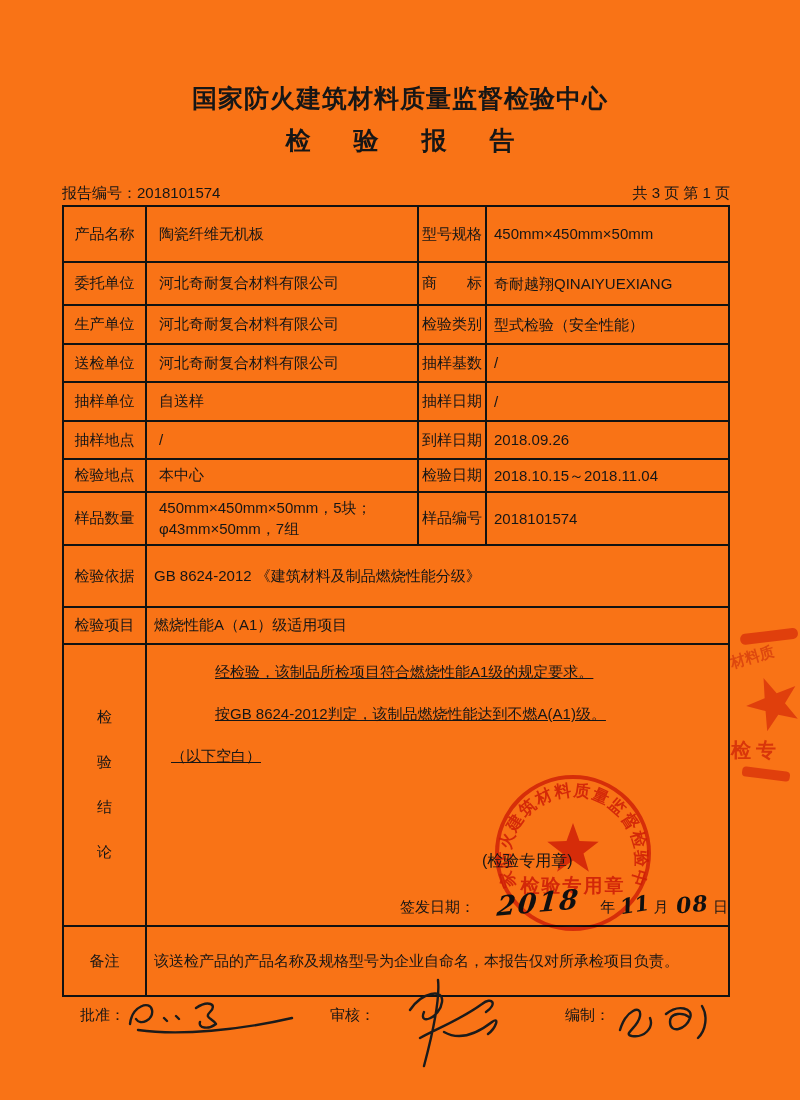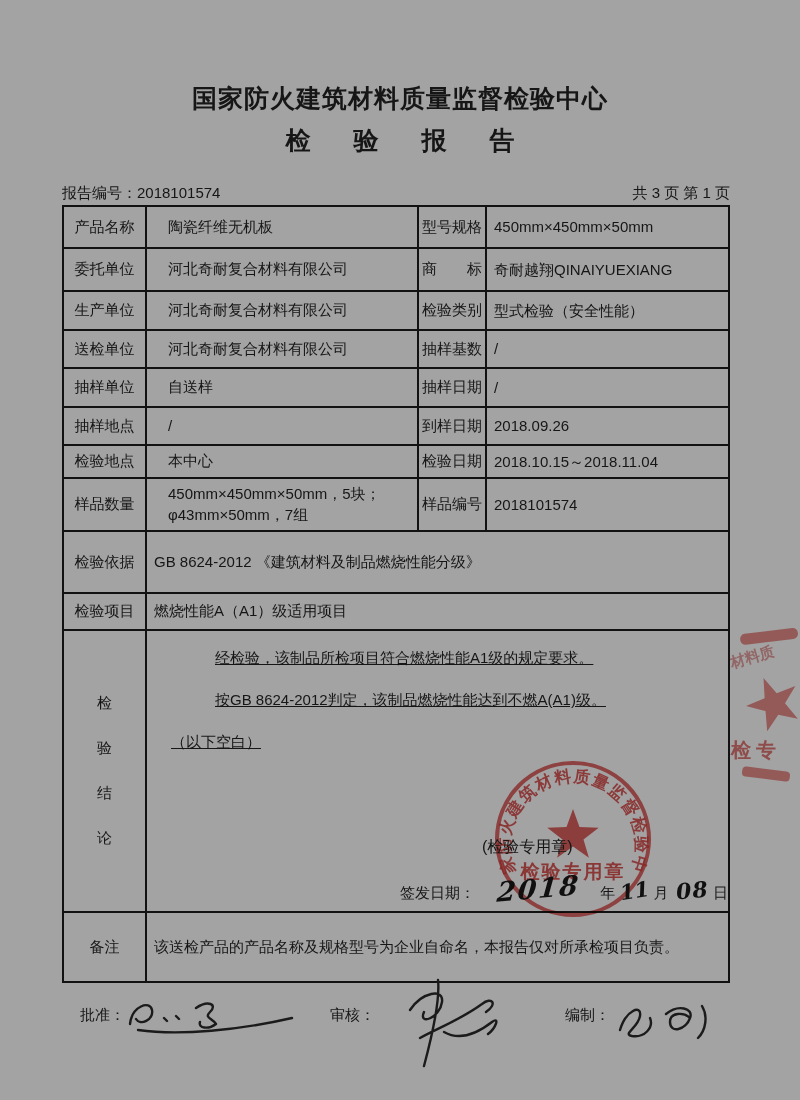--- a/index.html
+++ b/index.html
@@ -5,21 +5,21 @@
   html,body{margin:0;padding:0;}
   body{
     width:800px;height:1100px;
     background:#f2f2f0;
     font-family:"Liberation Sans","DejaVu Sans",sans-serif;
     color:#161616;
     -webkit-font-smoothing:antialiased;
   }
   .page{
     position:relative;width:800px;height:1100px;overflow:hidden;
-    background:#a3a3a3;
+    background:#f97316;
   }
   
   .center-name{
     position:absolute;top:82px;left:0;width:100%;
     text-align:center;font-size:25px;font-weight:700;letter-spacing:1px;
   }
   .report-title{
     position:absolute;top:124px;left:0;width:100%;
     text-align:center;font-size:25px;font-weight:700;letter-spacing:18px;
     text-indent:18px;
@@ -33,21 +33,21 @@
   .rtable{
     position:absolute;top:205px;left:62px;width:668px;
     border:2px solid #121212;box-sizing:border-box;
     font-size:15px;
   }
   .trow{display:flex;border-bottom:2px solid #121212;box-sizing:border-box;}
   .trow:last-child{border-bottom:none;}
   .cell{display:flex;align-items:center;box-sizing:border-box;border-right:2px solid #121212;}
   .cell:last-child{border-right:none;}
   .c1{width:83px;justify-content:center;text-align:center;flex:none;}
-  .c2{width:272px;padding-left:21px;padding-right:4px;line-height:1.35;flex:none;}
+  .c2{width:272px;padding-left:12px;padding-right:4px;line-height:1.35;flex:none;}
   .c3{width:68px;justify-content:center;text-align:center;flex:none;padding:0 2px;}
   .c4{flex:1;padding-left:7px;padding-right:4px;line-height:1.3;}
   .cwide{flex:1;padding-left:7px;line-height:1.35;}
   
   .concl-label{flex-direction:column;justify-content:center;gap:26px;}
   .concl-body{position:relative;flex:1;display:block;border-right:none;padding:16px 10px 11px 24px;text-decoration:underline;}
   .concl-body p{margin:0 0 21px 0;line-height:21px;}
   .concl-body p.indent{text-indent:44px;}
   .seal-note{position:absolute;left:335px;top:206px;font-size:16px;}
   .date-line{position:absolute;left:253px;top:242px;display:flex;align-items:baseline;font-size:15px;white-space:nowrap;}
@@ -79,21 +79,21 @@
 
   <div class="meta-row">
     <span>
       <span>报告编号：</span><span>2018101574</span>
     </span>
     <span>共 3 页 第 1 页</span>
   </div>
 
   <div class="rtable">
 
-    <div class="trow" style="height:42px">
+    <div class="trow" style="height:56px">
       <div class="cell c1">产品名称</div>
       <div class="cell c2">陶瓷纤维无机板</div>
       <div class="cell c3">型号规格</div>
       <div class="cell c4">450mm×450mm×50mm</div>
     </div>
     <div class="trow" style="height:43px">
       <div class="cell c1">委托单位</div>
       <div class="cell c2">河北奇耐复合材料有限公司</div>
       <div class="cell c3">商　　标</div>
       <div class="cell c4">奇耐越翔QINAIYUEXIANG</div>

